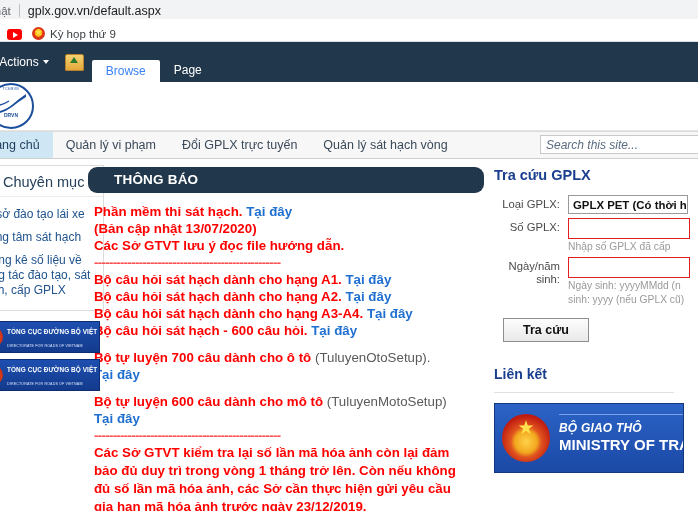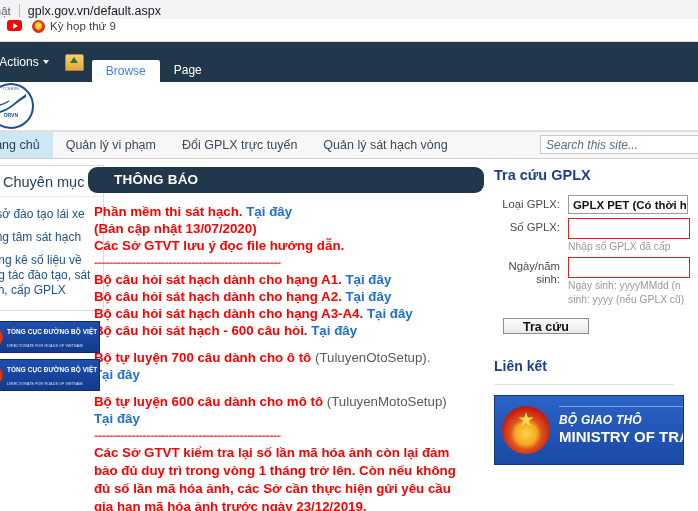--- a/index.html
+++ b/index.html
@@ -55,21 +55,21 @@
     height: 23px;
     background: #ffffff;
     border-bottom: 1px solid #dadce0;
     display: flex;
     align-items: center;
     padding-left: 2px;
     box-sizing: border-box;
   }
   .bm-item {
     display: flex;
-    align-items: flex-start;
+    align-items: flex-end;
     gap: 5px;
     padding: 0 5px;
     height: 20px;
     font-size: 11.5px;
     color: #3c4043;
     white-space: nowrap;
   }
   .yt-icon {
     width: 15px; height: 11px;
     background: #ff0000;
@@ -459,21 +459,21 @@
     line-height: 12px;
     margin-top: 2px;
     width: 126px;
     white-space: nowrap;
     overflow: hidden;
   }
   .submit-btn {
     margin-top: 8px;
     margin-left: 9px;
     width: 86px;
-    height: 16px;
+    height: 24px;
     border: 1px solid #8e8e8e;
     background: linear-gradient(#fdfdfd, #e9e9e9);
     font-family: "Liberation Sans", sans-serif;
     font-size: 12.5px;
     font-weight: bold;
     color: #111;
     cursor: pointer;
   }
   .link-title {
     color: #1b3f8f;

